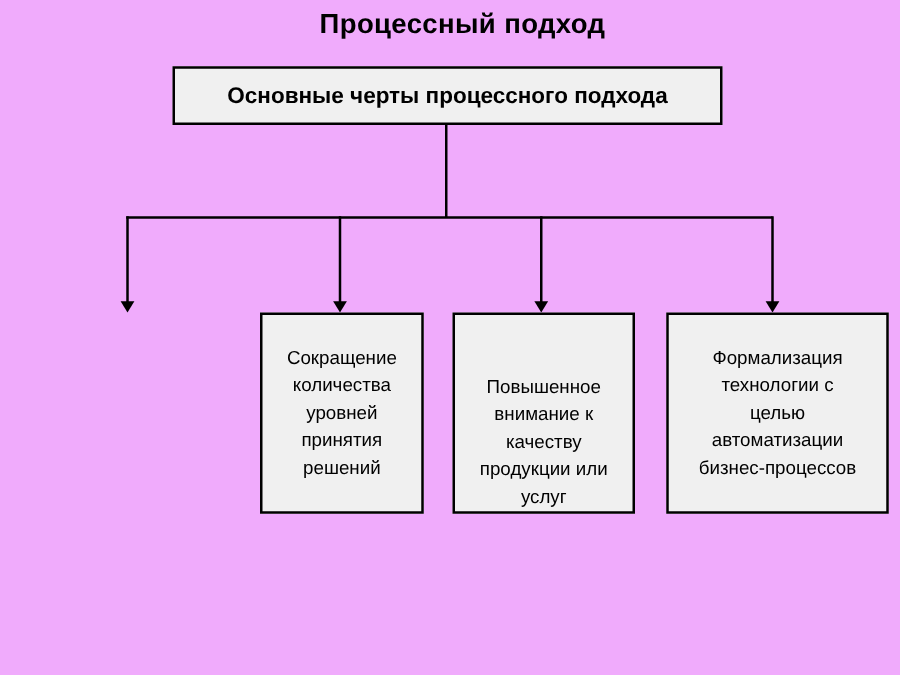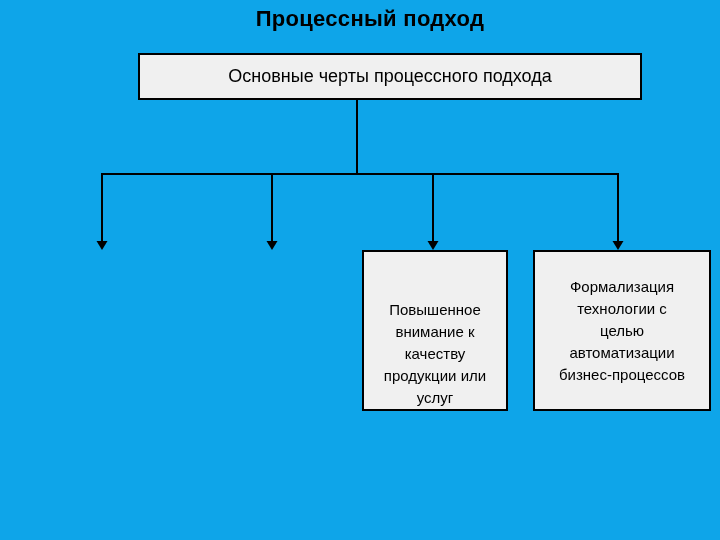--- a/index.html
+++ b/index.html
@@ -6,21 +6,21 @@
     margin: 0;
     padding: 0;
     background: #ffffff;
     font-family: "Liberation Sans", sans-serif;
     color: #000000;
   }
   .canvas {
     position: relative;
     width: 720px;
     height: 540px;
-    background: #0ea5e9;
+    background: #f0abfc;
     overflow: hidden;
   }
   .slide-title {
     position: absolute;
     left: 20px;
     top: 6px;
     width: 700px;
     text-align: center;
     font-size: 22px;
     font-weight: bold;
@@ -33,24 +33,24 @@
     background: #f0f0f0;
     border: 2px solid #000000;
     display: flex;
     align-items: center;
     justify-content: center;
     text-align: center;
   }
   .root-box {
     left: 138px;
     top: 53px;
-    width: 504px;
+    width: 440px;
     height: 47px;
     font-size: 18px;
-    font-weight: normal;
+    font-weight: bold;
   }
   .feature-box {
     top: 250px;
     height: 161px;
     font-size: 15px;
     line-height: 22px;
   }
   .feature-label {
     white-space: pre-line;
     padding: 0 2px;
@@ -90,20 +90,27 @@
     </g>
     <g fill="#000000" stroke="none">
       <polygon points="96.5,241 107.5,241 102,250"></polygon>
       <polygon points="266.5,241 277.5,241 272,250"></polygon>
       <polygon points="427.5,241 438.5,241 433,250"></polygon>
       <polygon points="612.5,241 623.5,241 618,250"></polygon>
     </g>
   </svg>
 
 
+  <div class="node feature-box fb2">
+    <span class="feature-label">Сокращение
+количества
+уровней
+принятия
+решений</span>
+  </div>
 
   <div class="node feature-box fb3">
     <span class="feature-label">Повышенное
 внимание к
 качеству
 продукции или
 услуг</span>
   </div>
 
   <div class="node feature-box fb4">

